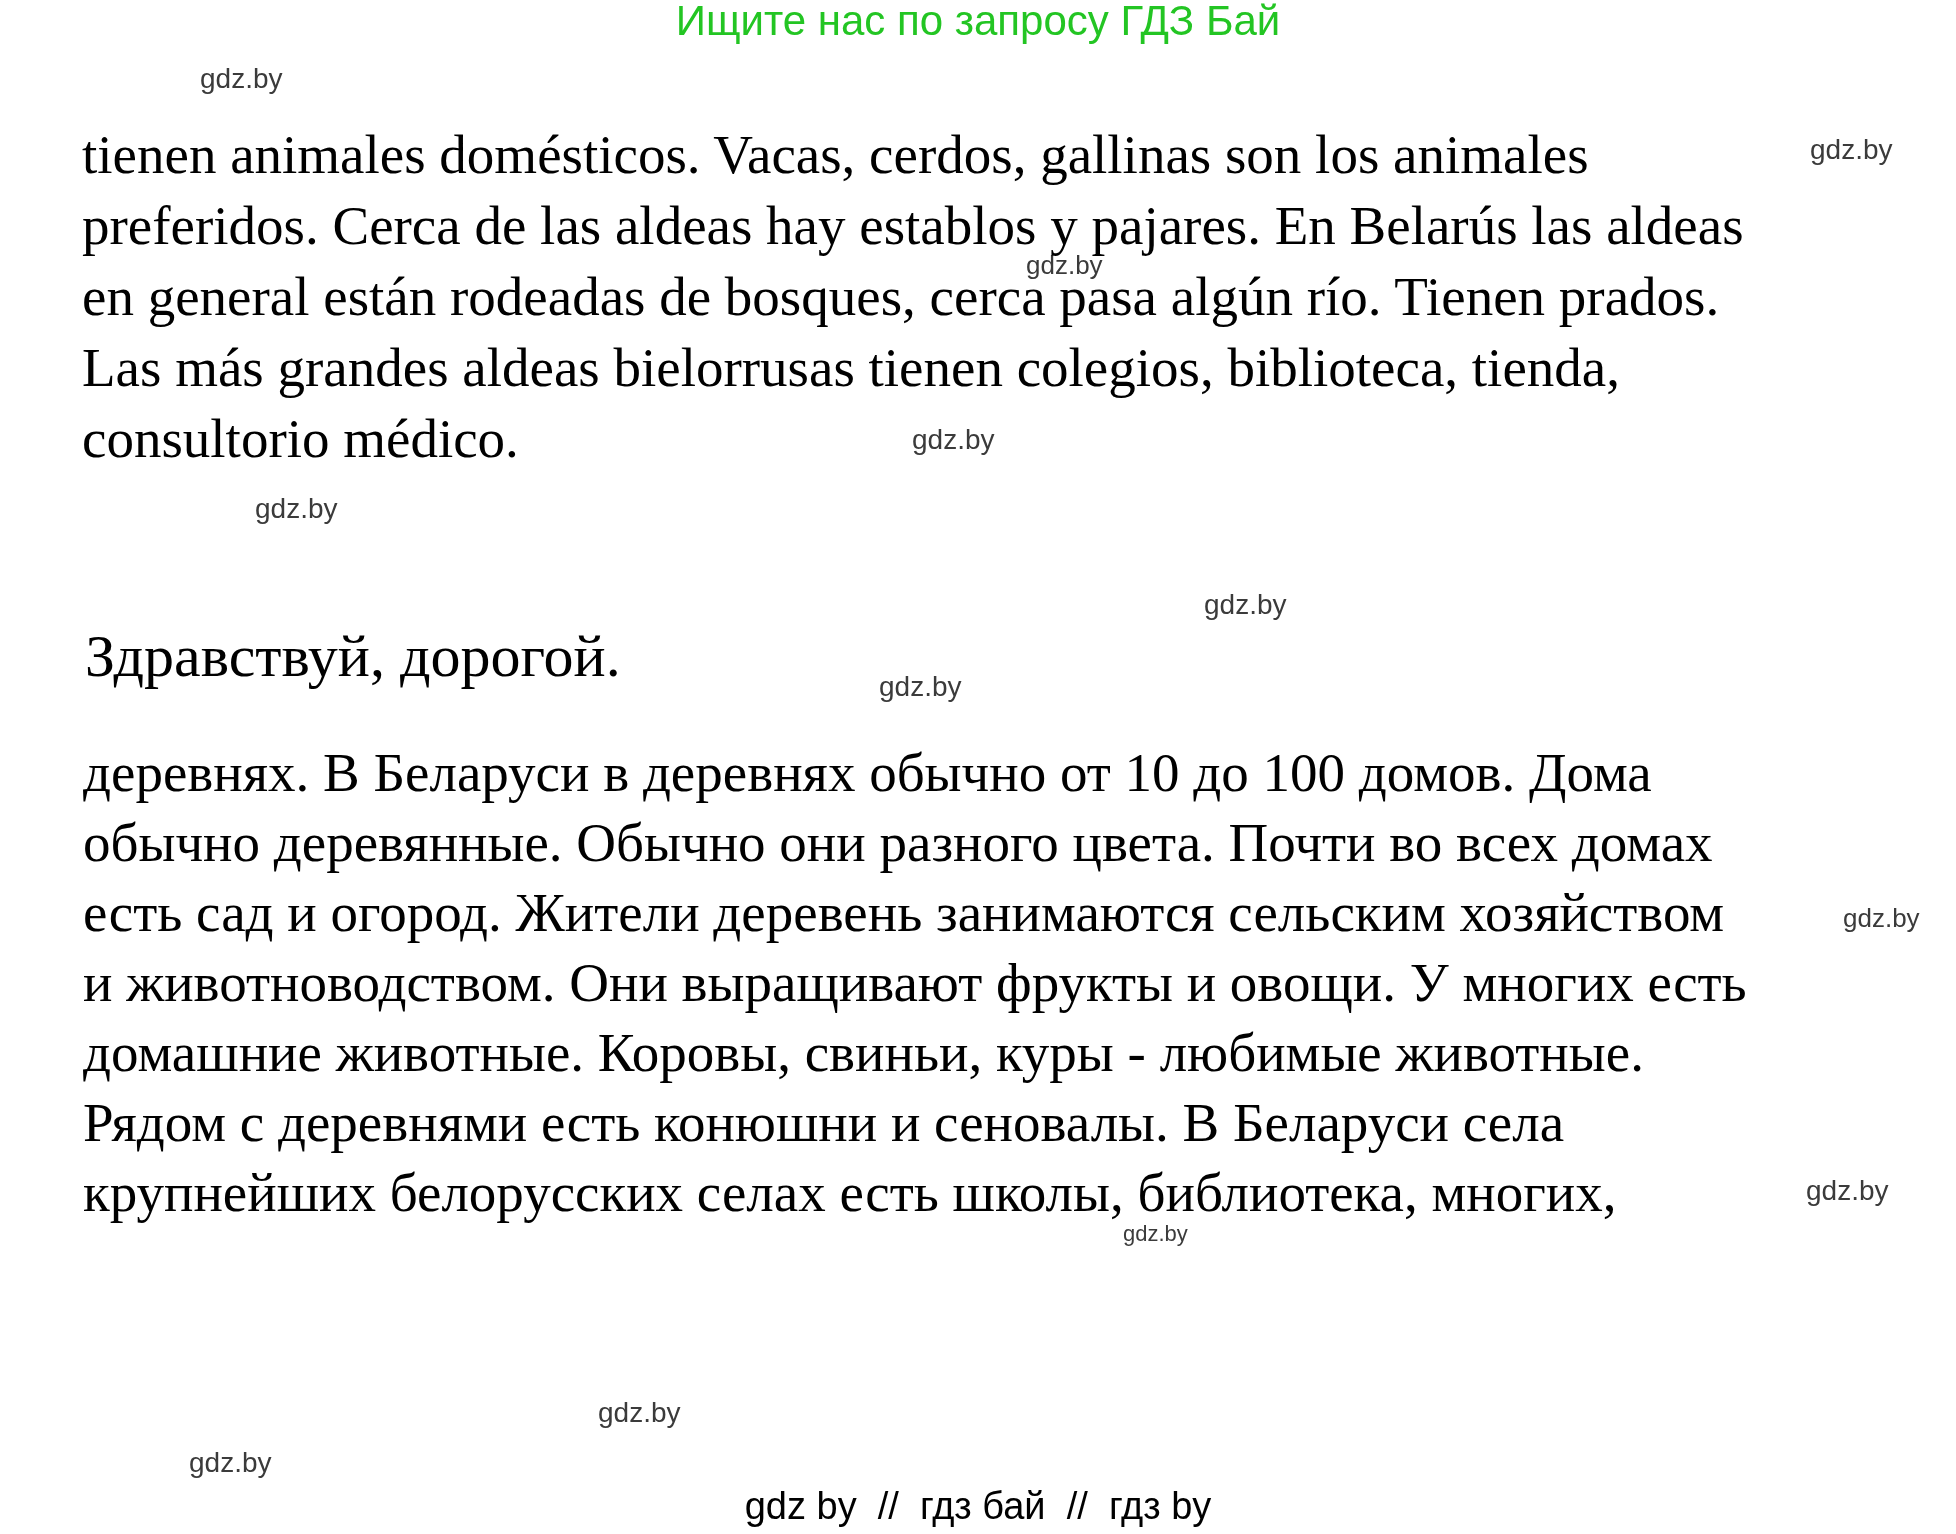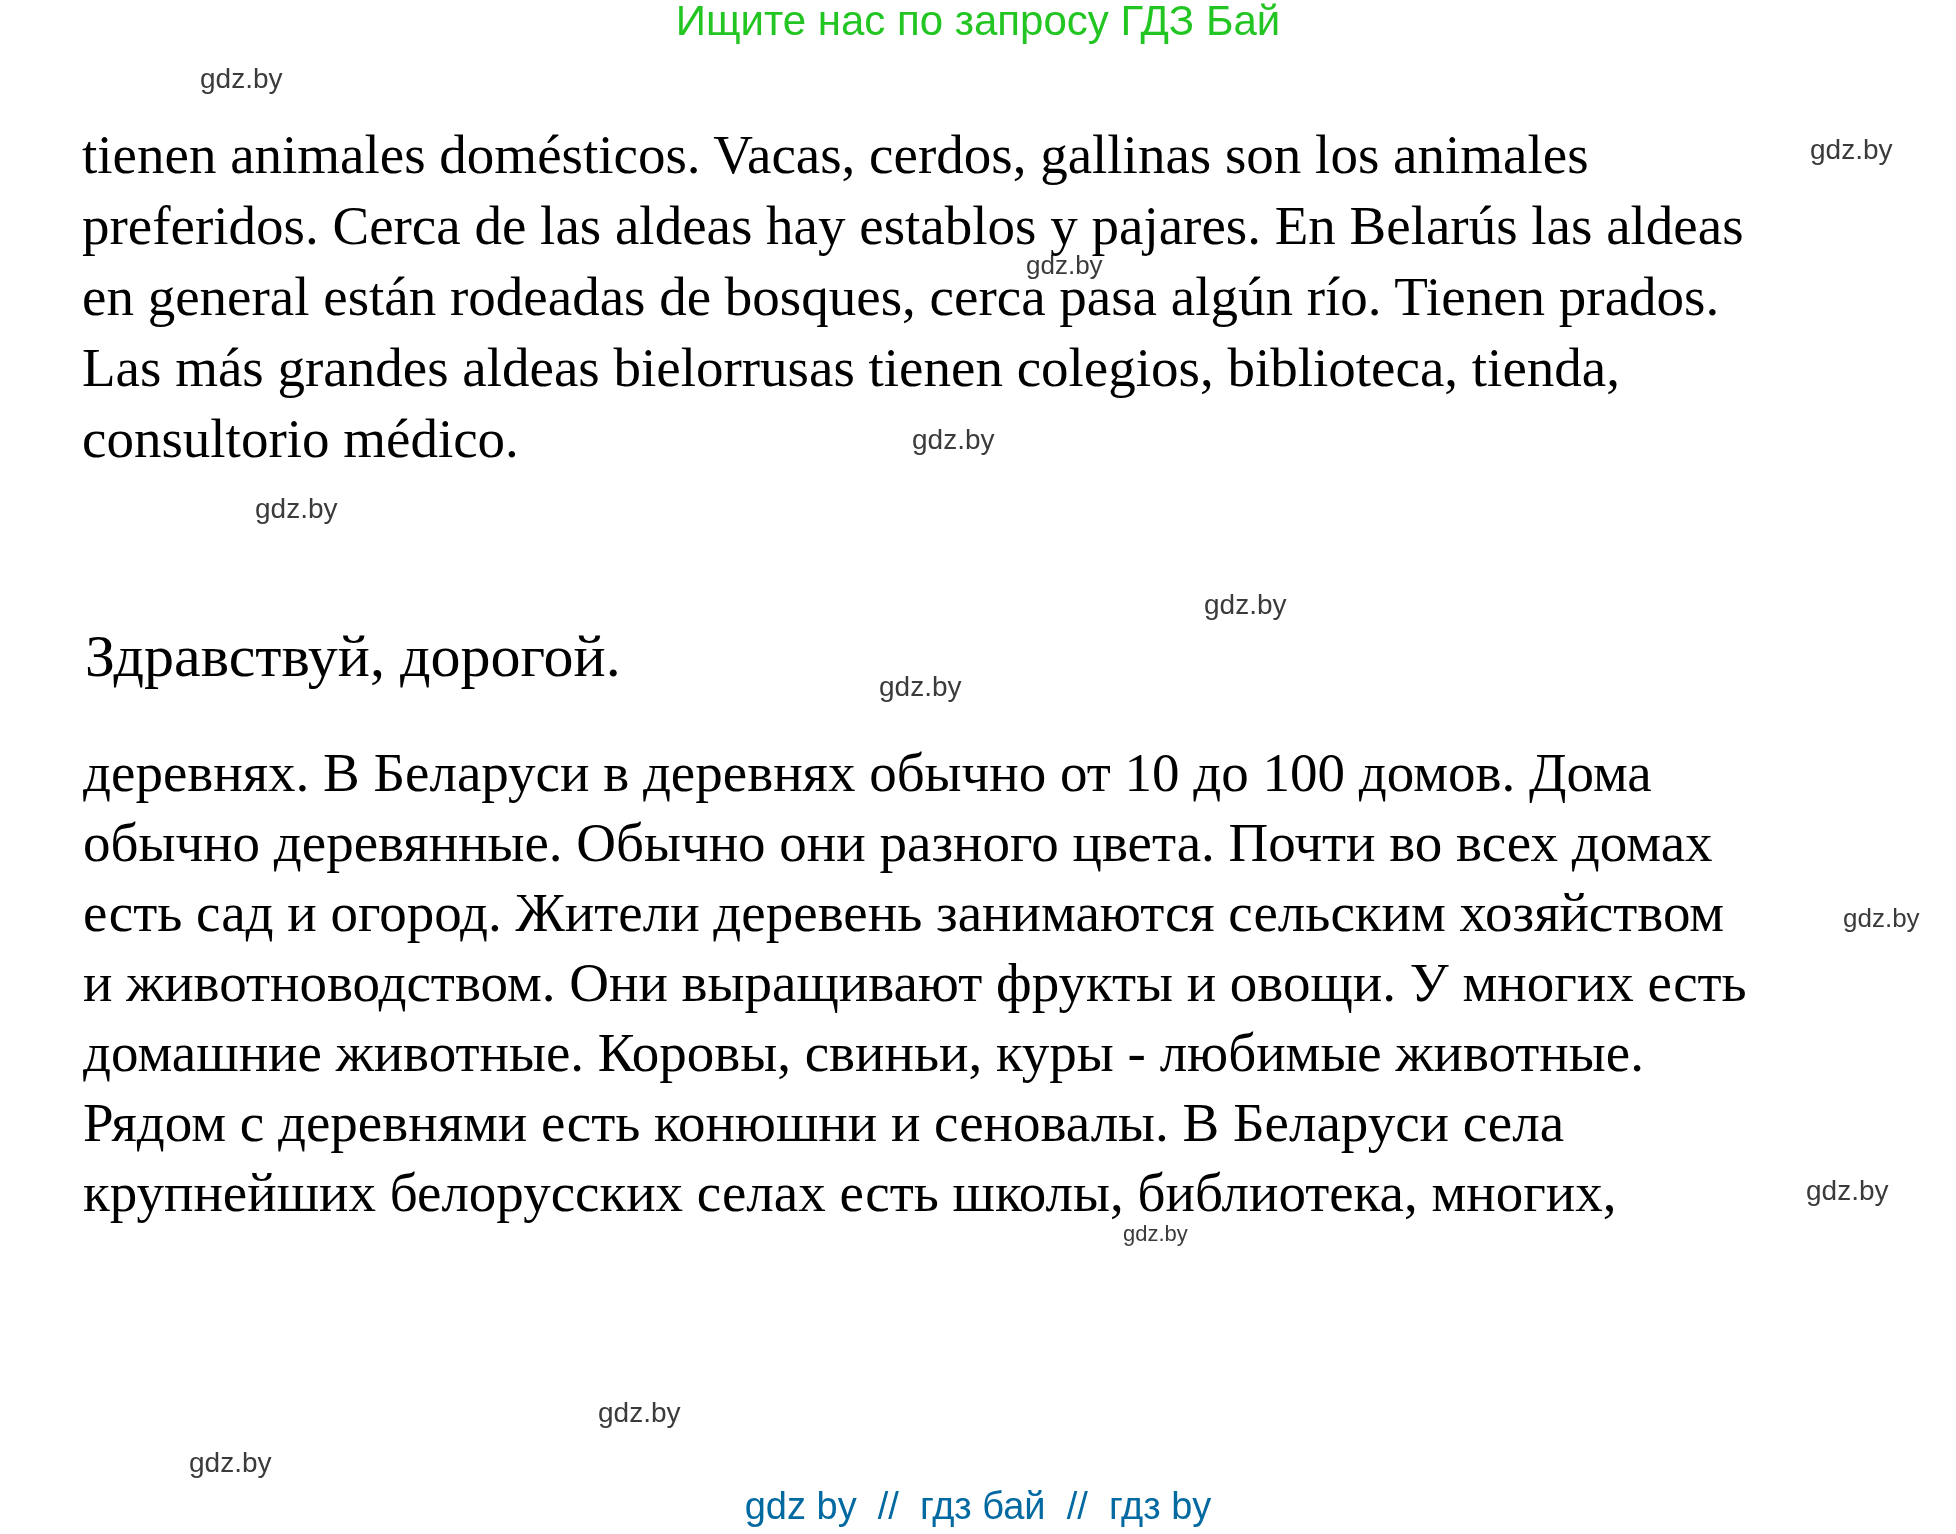--- a/index.html
+++ b/index.html
@@ -40,21 +40,21 @@
     white-space:nowrap;
     text-align:center;
   }
   .wm.small{font-size:22px;line-height:26px;}
   .wm.mid{font-size:26px;line-height:30px;}
   .site-footer{
     position:absolute;left:0;right:0;top:1483px;
     text-align:center;
     font-family:"Liberation Sans", sans-serif;
     font-size:38px;line-height:46px;
-    color:#0369a1;
+    color:#000000;
     white-space:pre;
   }
 </style>
 </head>
 <body>
 
 <div class="promo-header">Ищите нас по запросу ГДЗ Бай</div>
 
 <div class="wm" style="left:200px;top:62px;">gdz.by</div>
 <div class="wm" style="left:1810px;top:133px;">gdz.by</div>

